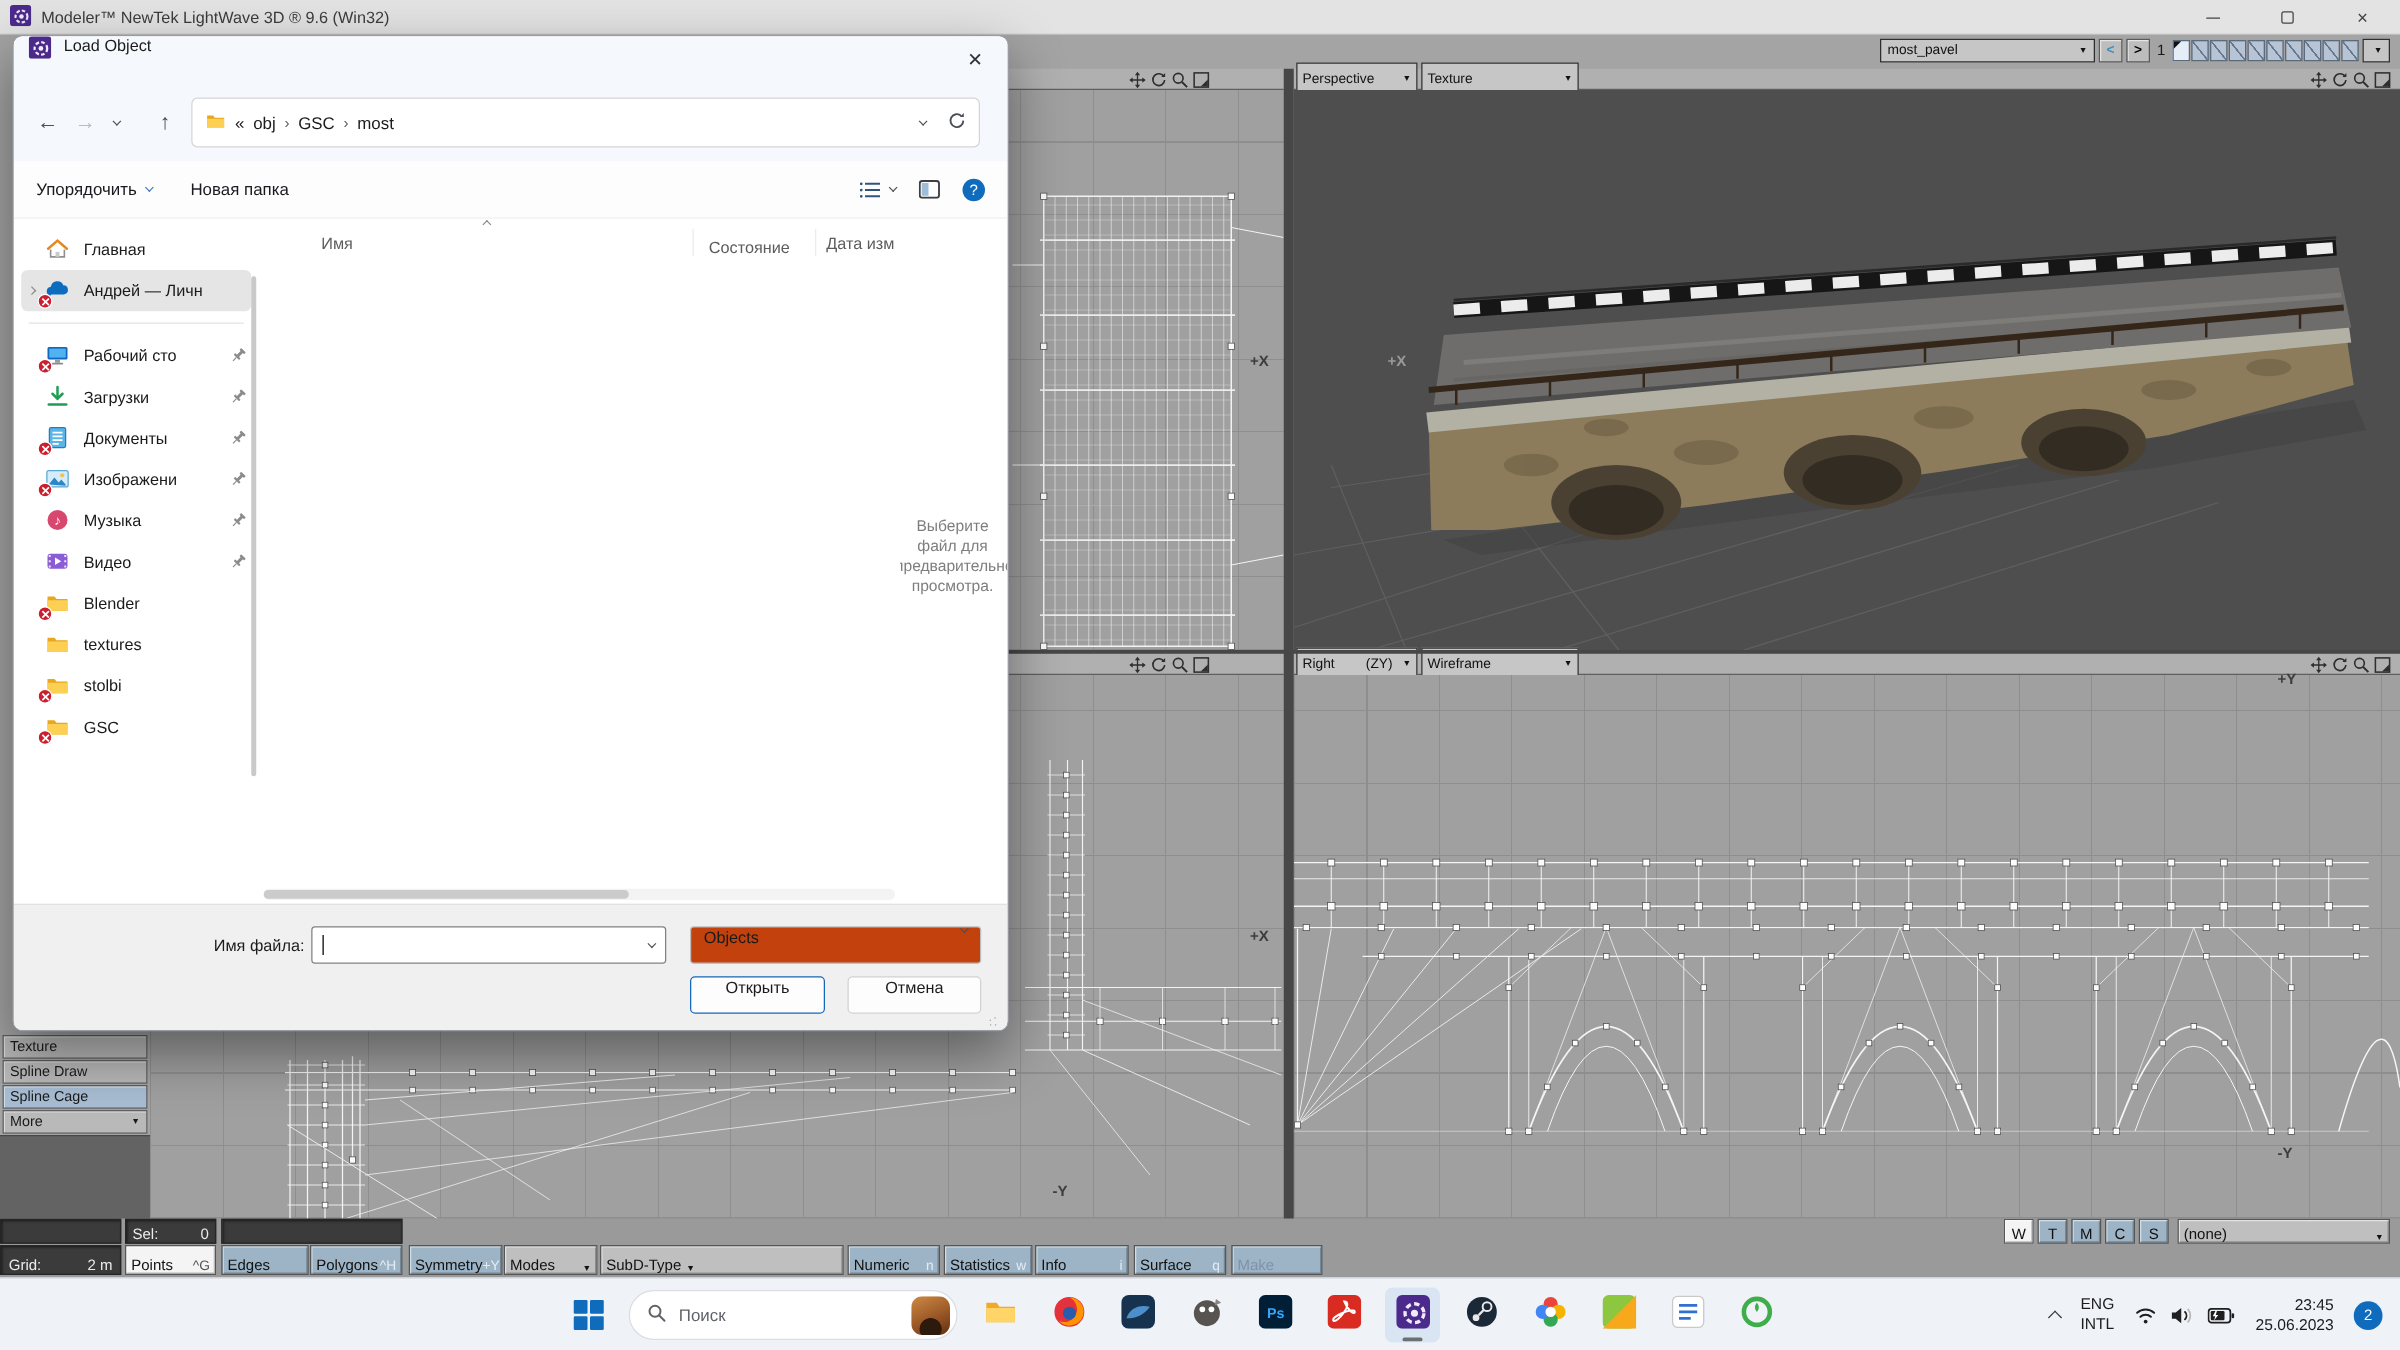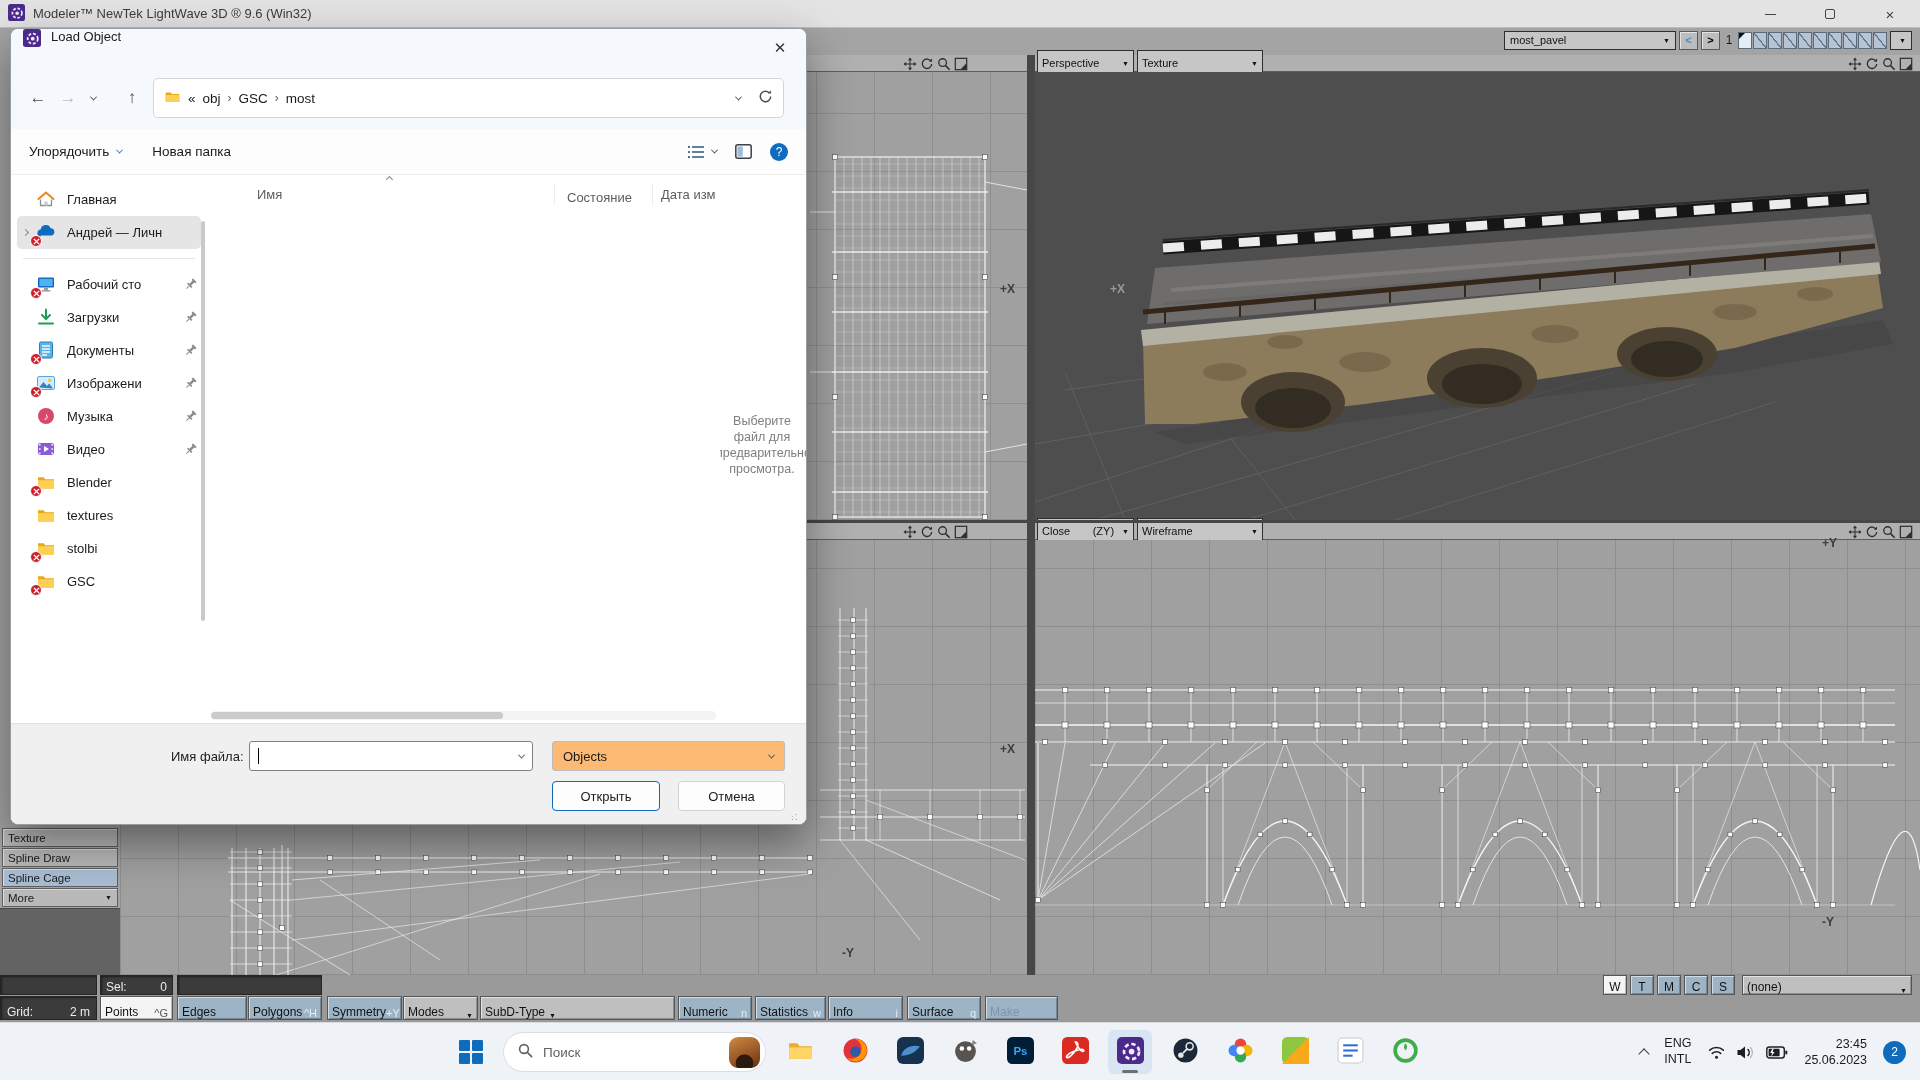--- a/index.html
+++ b/index.html
@@ -101,23 +101,23 @@
   .fr-date{flex:1;padding-left:8px;overflow:hidden;white-space:nowrap}
   .hscroll{position:absolute;left:4px;right:4px;bottom:3px;height:9px;background:#f3f3f3;border-radius:5px}
   .hscroll .thumb{position:absolute;left:0;top:1px;width:292px;height:7px;background:#cbcbcb;border-radius:4px}
   .preview{width:86px;padding-top:238px;color:#7e7e7e;font-size:12.5px;line-height:1.28;text-align:center;overflow:hidden}
   .preview .hint{width:92px;margin-left:-4px}
   .dlg-footer{height:103px;background:#f0f0f0;border-top:1px solid #e1e1e1;position:relative;font-size:13px}
   .fn-label{position:absolute;left:160px;top:25px}
   .fn-input{position:absolute;left:238px;top:17px;width:284px;height:30px;background:#fff;border:1px solid #7e8287;border-radius:3px;display:flex;align-items:center;padding:0 8px}
   .caret{width:1px;height:16px;background:#000}
   .fn-input .arr{margin-left:auto}
-  .ft-combo{position:absolute;left:541px;top:17px;width:233px;height:30px;background:#fdba74;border:1px solid #bdbdbd;border-radius:3px;display:flex;align-items:center;padding:0 10px}
+  .ft-combo{position:absolute;left:541px;top:17px;width:233px;height:30px;background:#c2410c;border:1px solid #bdbdbd;border-radius:3px;display:flex;padding:0 10px}
   .ft-combo .arr{margin-left:auto}
-  .btn{position:absolute;top:57px;height:30px;border-radius:4px;background:#fdfdfd;display:flex;align-items:center;justify-content:center;font-size:13px;color:#1b1b1b}
+  .btn{position:absolute;top:57px;height:30px;border-radius:4px;background:#fdfdfd;display:flex;align-items:flex-start;justify-content:center;font-size:13px;color:#1b1b1b}
   .btn-open{left:541px;width:108px;border:1.5px solid #1466b8}
   .btn-cancel{left:667px;width:107px;border:1px solid #d2d2d2}
   .grip{position:absolute;right:5px;bottom:4px;width:10px;height:10px;color:#9a9a9a;font-size:9px;line-height:5px;letter-spacing:1px}
 
   
   .taskbar{position:absolute;left:0;top:1022px;width:1920px;height:58px;background:#eff3f8;border-top:1px solid #d9dde3;z-index:60}
   .tb-center{position:absolute;left:451px;top:0;height:58px;display:flex;align-items:center;gap:12px}
   .start{width:40px;height:40px;display:flex;align-items:center;justify-content:center;border-radius:6px}
   .start-glyph{display:grid;grid-template-columns:11px 11px;grid-template-rows:11px 11px;gap:2px}
   .start-glyph i{background:#0f6cbd;border-radius:1px}
@@ -528,21 +528,21 @@
             <line x1="140" y1="440" x2="480" y2="334" stroke="#f4f4f4" stroke-width="0.6" stroke-opacity="1"></line>
             <line x1="230" y1="435" x2="110" y2="360" stroke="#f4f4f4" stroke-width="0.7" stroke-opacity="1"></line>
             <line x1="320" y1="420" x2="200" y2="340" stroke="#f4f4f4" stroke-width="0.6" stroke-opacity="1"></line>
           </svg>
       </div>
     </div>
 
     <div class="vp" style="left:1035px;top:495px;width:885px">
       <div class="vp-head">
         <div class="vp-combo" style="width:97px">
-          <span>Close</span>
+          <span>Right</span>
           <span style="margin-left:auto">(ZY)</span>
             <span class="arr">▼</span>
         </div>
         <div class="vp-combo" style="width:126px">
           <span>Wireframe</span>
             <span class="arr" style="margin-left:auto">▼</span>
         </div>
         <div class="vp-icons" style="right:7px">
             <span>
               <svg width="14" height="14" viewBox="0 0 16 16">

